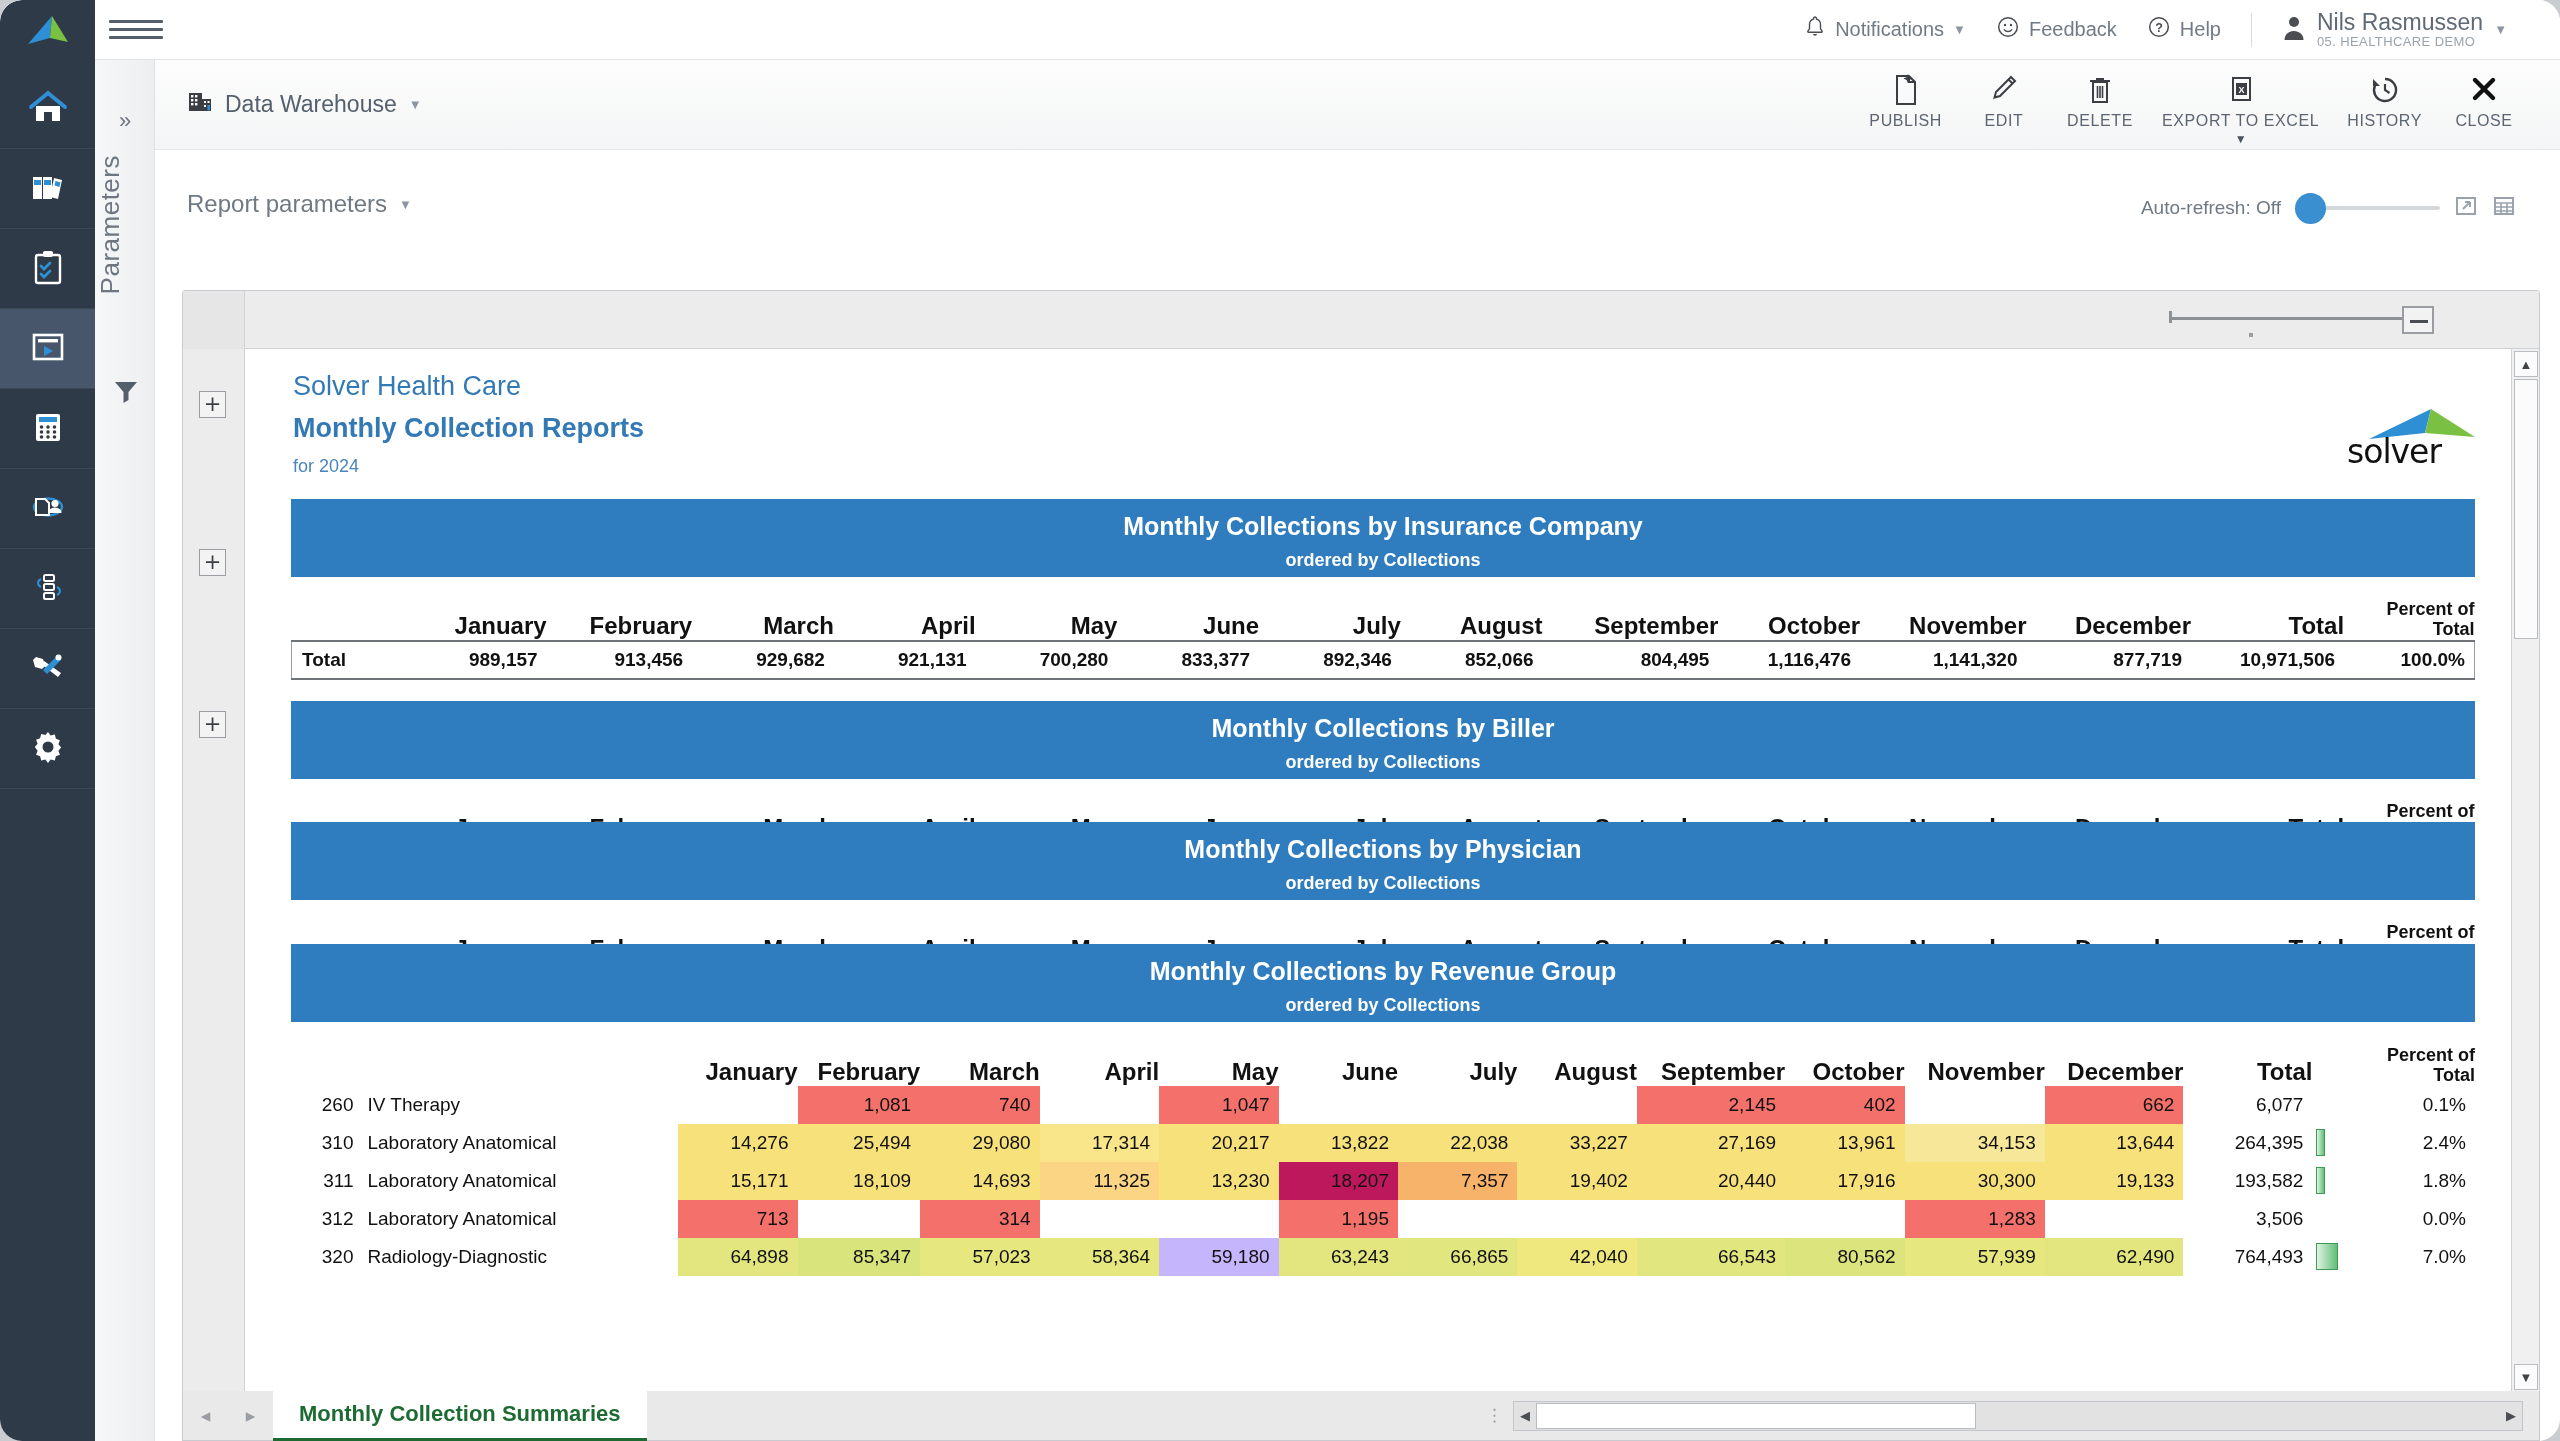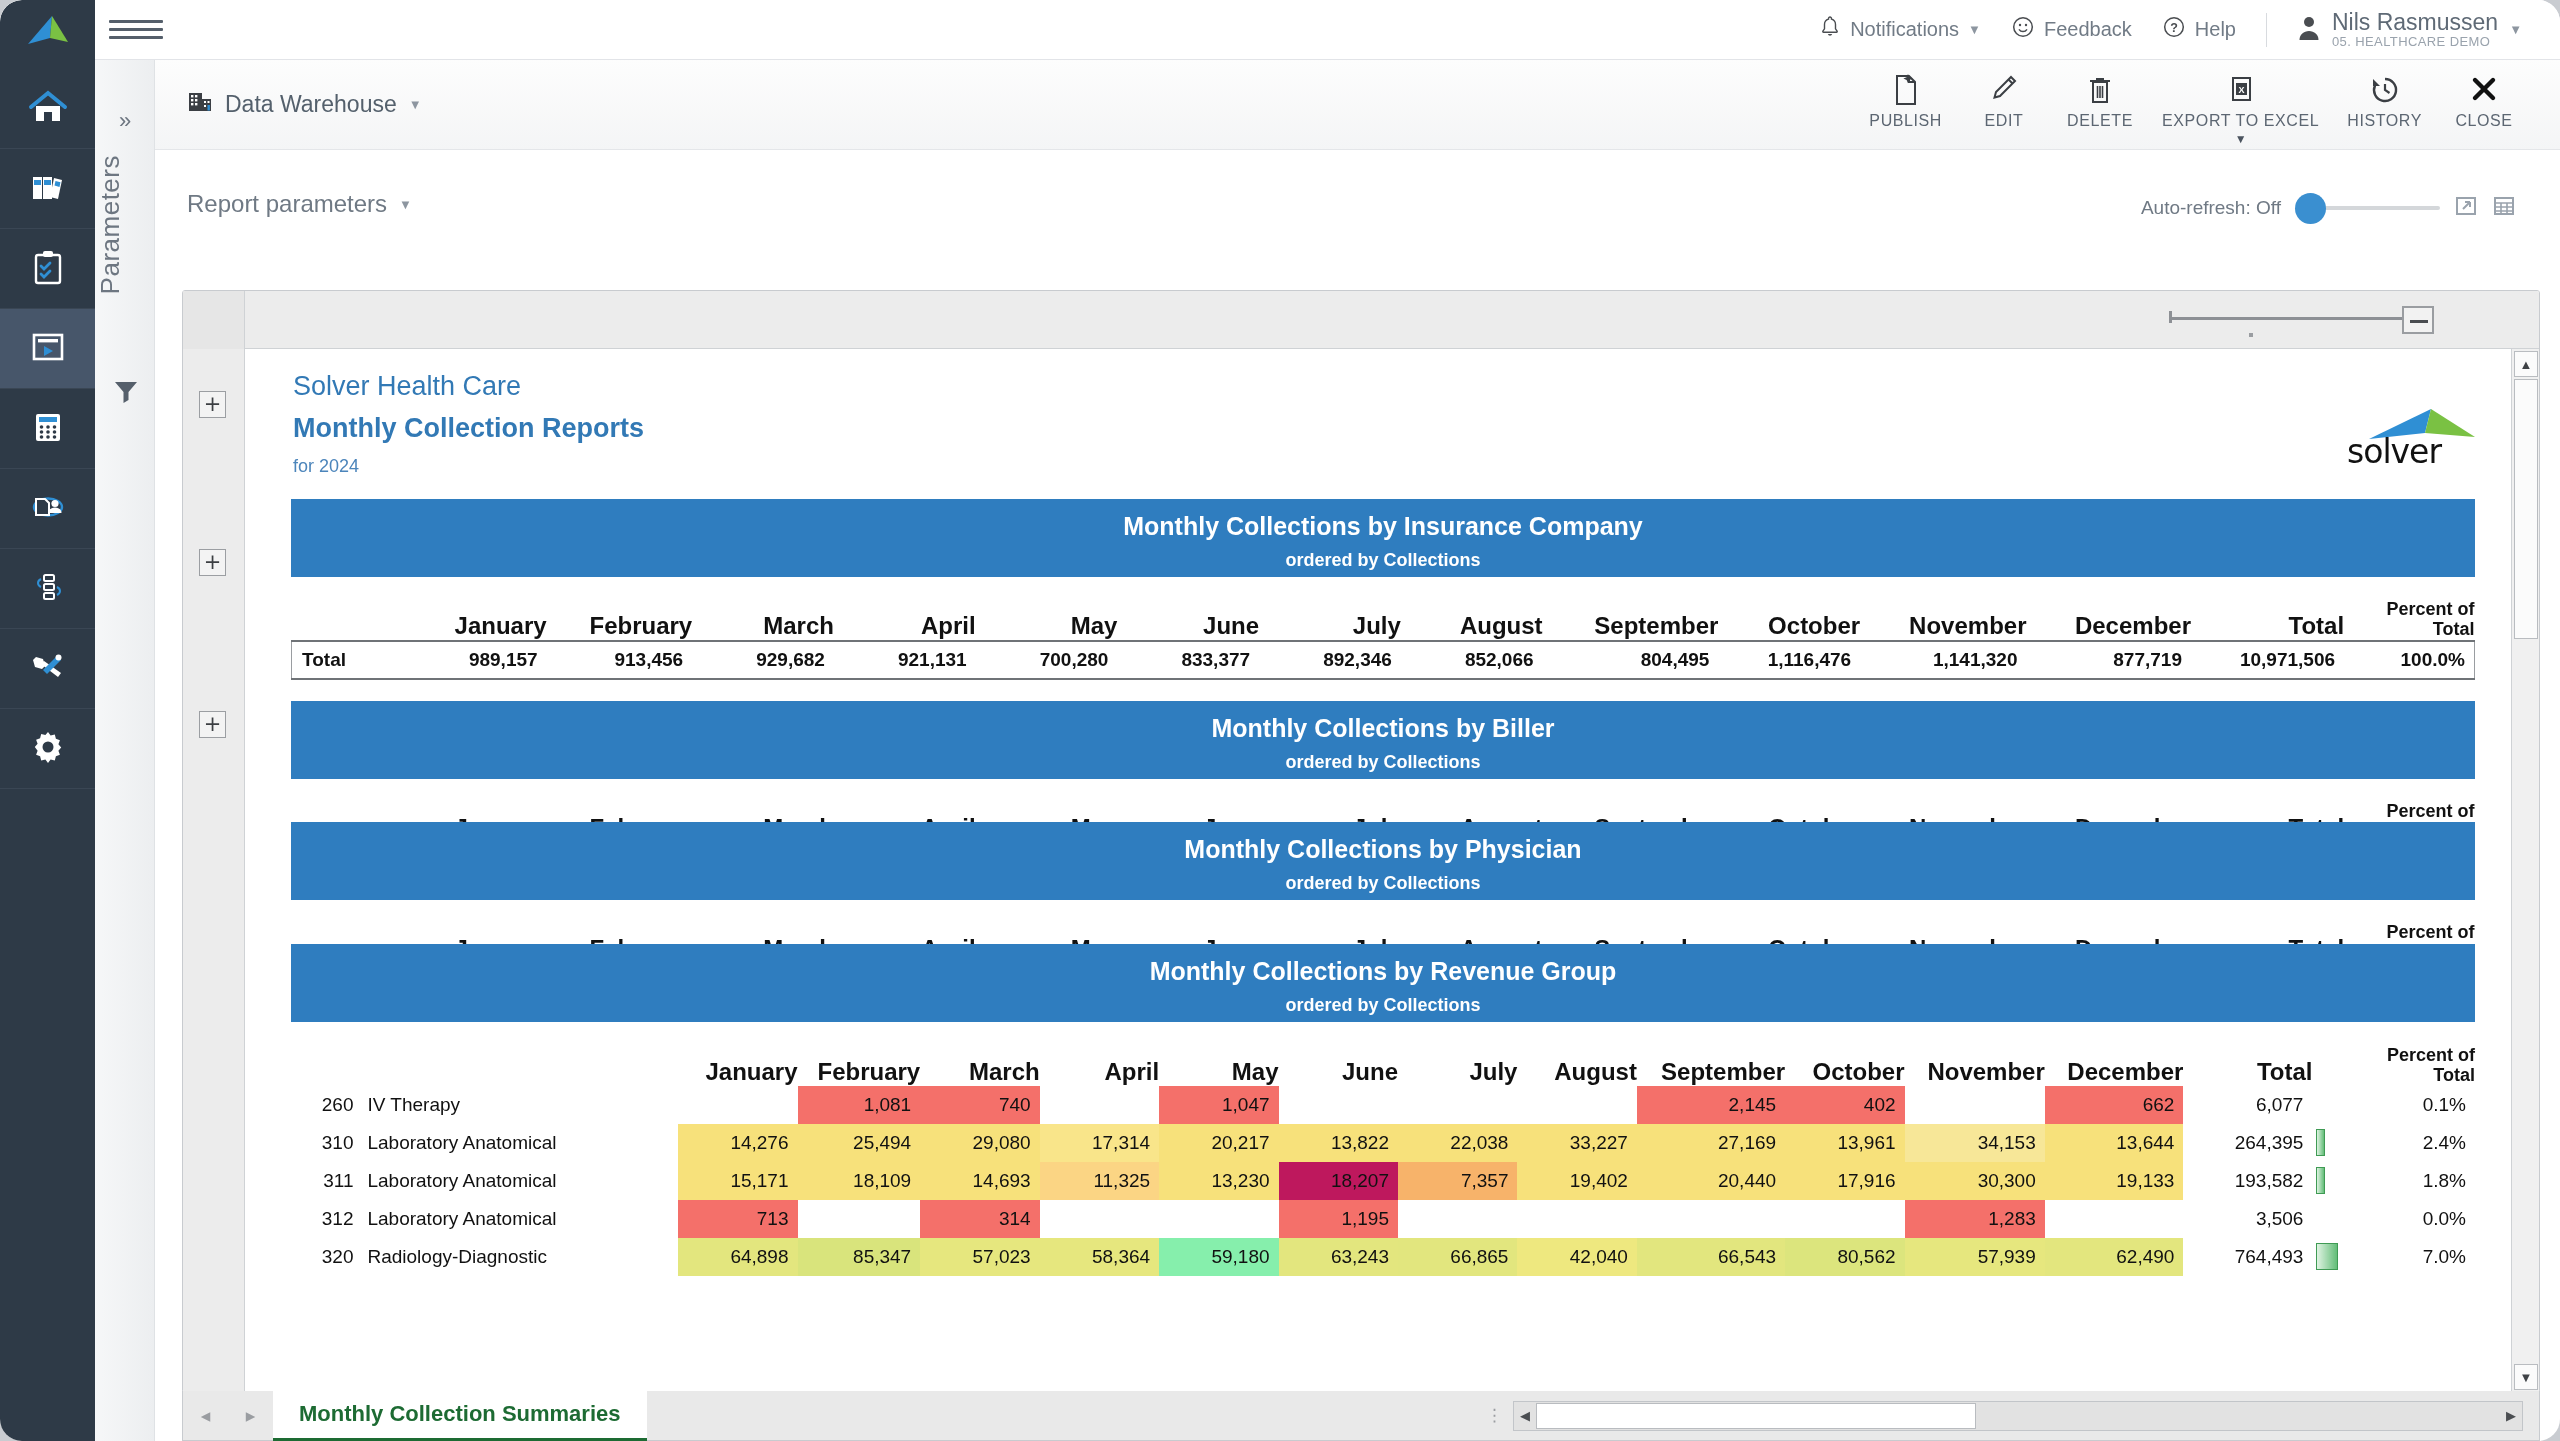--- a/index.html
+++ b/index.html
@@ -14,21 +14,21 @@
            border-bottom:1px solid #e2e4e8; display:flex; align-items:center; }
   #logo-cell{ width:95px; height:60px; background:#2e3a47; display:flex; align-items:center;
               justify-content:center; border-top-left-radius:22px; }
   .logo-mark{ width:44px; height:36px; position:relative; }
   #hamburger{ width:54px; margin-left:14px; display:flex; flex-direction:column;
               justify-content:center; gap:5px; cursor:pointer; }
   #hamburger i{ display:block; height:3px; background:#555f6b; border-radius:1px; }
   #breadcrumb{ display:flex; align-items:center; gap:14px; font-size:25px; color:#6b7682; margin-left:10px;}
   #breadcrumb .sep{ color:#2f8fd4; font-size:23px; }
   #breadcrumb .cur{ color:#5d6874; }
-  #top-right{ margin-left:auto; display:flex; align-items:center; gap:30px; padding-right:38px; }
+  #top-right{ margin-left:auto; display:flex; align-items:center; gap:30px; padding-right:53px; }
   .tr-item{ display:flex; align-items:center; gap:9px; font-size:20px; color:#717b86; cursor:pointer; }
   .tr-sep{ width:1px; height:34px; background:#d8dbdf; }
   .caret{ font-size:13px; color:#8d96a0; }
   #user{ display:flex; align-items:center; gap:11px; cursor:pointer; }
   #user .ulines{ display:flex; flex-direction:column; line-height:1.15; }
   #user .uname{ font-size:23px; color:#5f6a76; }
   #user .uorg{ font-size:13px; color:#9aa3ad; letter-spacing:.4px; }
 
   
   #rail{ position:absolute; left:0; top:60px; width:95px; bottom:0; background:#2e3a47; }
@@ -705,21 +705,21 @@
                 <td class="bar-cell"></td>
                 <td class="num">0.0%</td>
               </tr>
               <tr class="drow">
                 <td class="code">320</td>
                 <td class="nm">Radiology-Diagnostic</td>
                 <td class="num" style="background:#e3e67e;">64,898</td>
                 <td class="num" style="background:#d9e47c;">85,347</td>
                 <td class="num" style="background:#e6e77e;">57,023</td>
                 <td class="num" style="background:#e6e77e;">58,364</td>
-                <td class="num" style="background:#86efac;">59,180</td>
+                <td class="num" style="background:#c4b5fd;">59,180</td>
                 <td class="num" style="background:#e3e67e;">63,243</td>
                 <td class="num" style="background:#e2e67e;">66,865</td>
                 <td class="num" style="background:#eee87f;">42,040</td>
                 <td class="num" style="background:#e2e67e;">66,543</td>
                 <td class="num" style="background:#dce57d;">80,562</td>
                 <td class="num" style="background:#e6e77e;">57,939</td>
                 <td class="num" style="background:#e3e67e;">62,490</td>
                 <td class="num">764,493</td>
                 <td class="bar-cell">
                   <span class="dbar" style="width:22px"></span>

